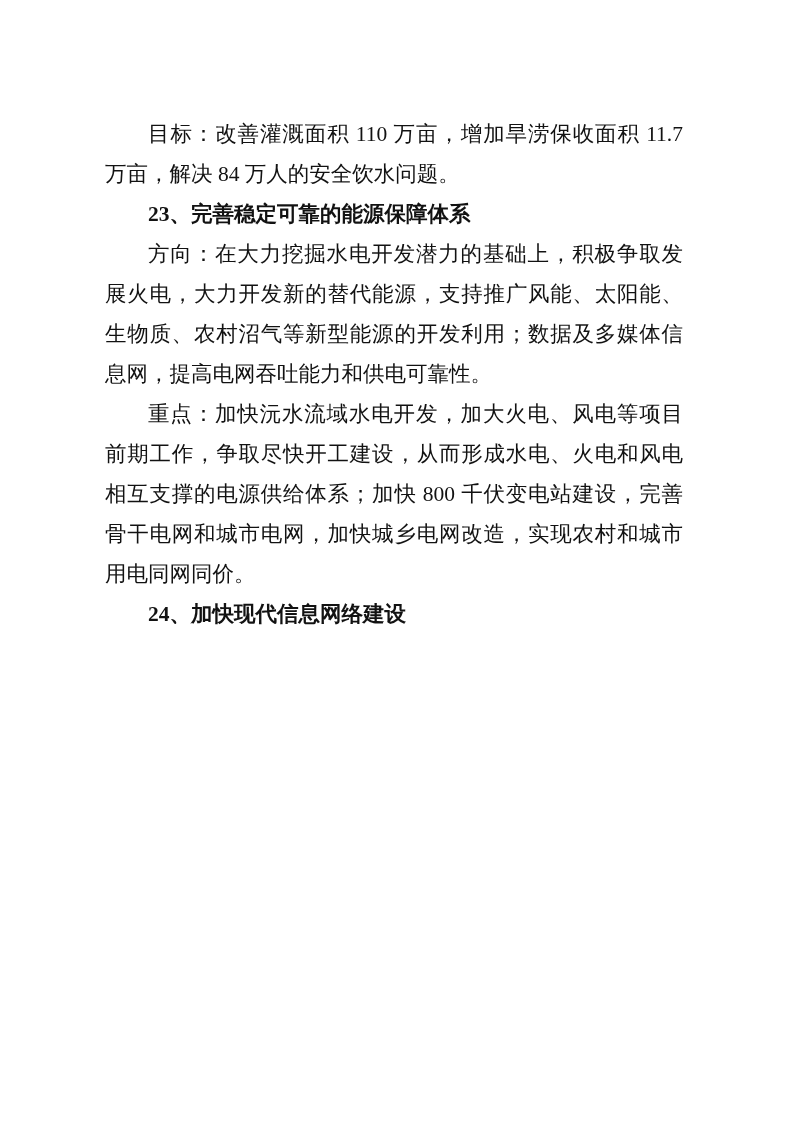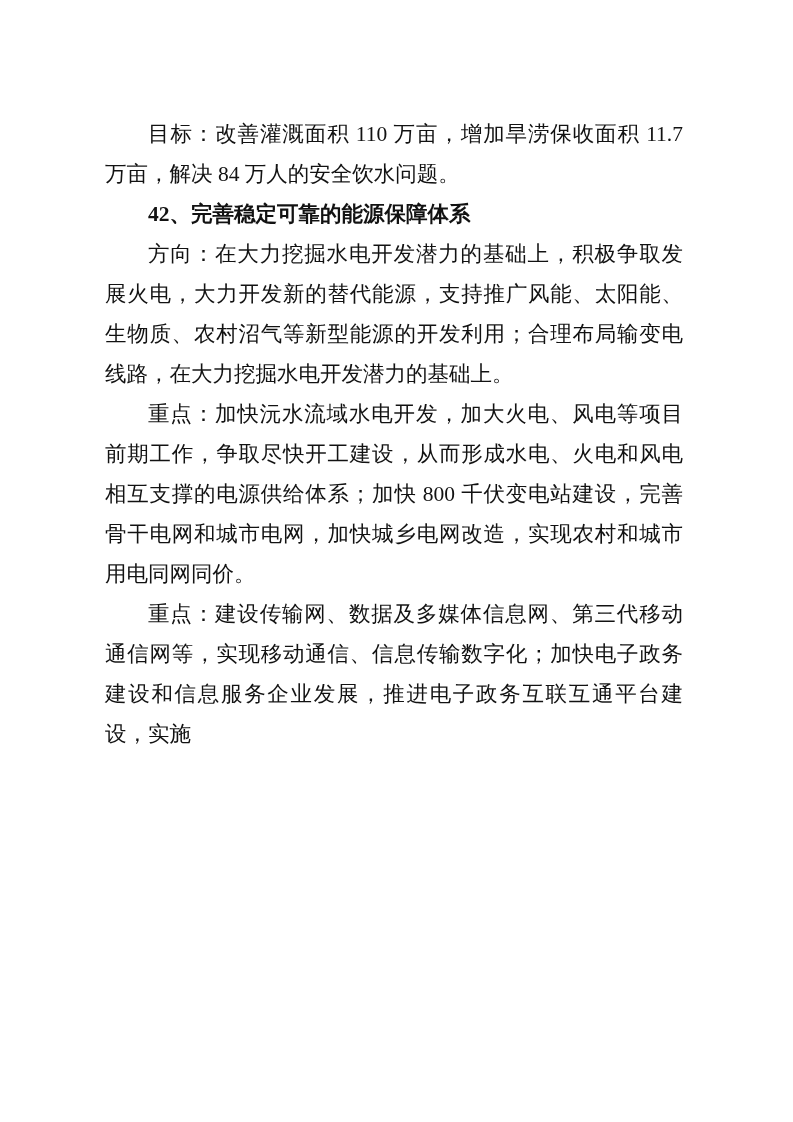--- a/index.html
+++ b/index.html
@@ -52,28 +52,28 @@
 </style>
 </head>
 <body>
 
 <div class="page">
 
   <div class="page-content">
 
     <p class="para"><span class="para-label">目标：</span><span>改善灌溉面积 110 万亩，增加旱涝保收面积 11.7 万亩，解决 84 万人的安全饮水问题。</span></p>
 
-    <p class="heading">42、完善稳定可靠的能源保障体系</p>
+    <p class="heading">23、完善稳定可靠的能源保障体系</p>
 
-    <p class="para"><span class="para-label">方向：</span><span>在大力挖掘水电开发潜力的基础上，积极争取发展火电，大力开发新的替代能源，支持推广风能、太阳能、生物质、农村沼气等新型能源的开发利用；合理布局输变电线路，在大力挖掘水电开发潜力的基础上。</span></p>
+    <p class="para"><span class="para-label">方向：</span><span>在大力挖掘水电开发潜力的基础上，积极争取发展火电，大力开发新的替代能源，支持推广风能、太阳能、生物质、农村沼气等新型能源的开发利用；数据及多媒体信息网，提高电网吞吐能力和供电可靠性。</span></p>
 
     <p class="para"><span class="para-label">重点：</span><span>加快沅水流域水电开发，加大火电、风电等项目前期工作，争取尽快开工建设，从而形成水电、火电和风电相互支撑的电源供给体系；加快 800 千伏变电站建设，完善骨干电网和城市电网，加快城乡电网改造，实现农村和城市用电同网同价。</span></p>
 
 
+    <p class="heading">24、加快现代信息网络建设</p>
 
 
-    <p class="para"><span class="para-label">重点：</span><span>建设传输网、数据及多媒体信息网、第三代移动通信网等，实现移动通信、信息传输数字化；加快电子政务建设和信息服务企业发展，推进电子政务互联互通平台建设，实施</span></p>
 
   </div>
 
   <div class="page-number">33</div>
 
 </div>
 
 </body></html>

